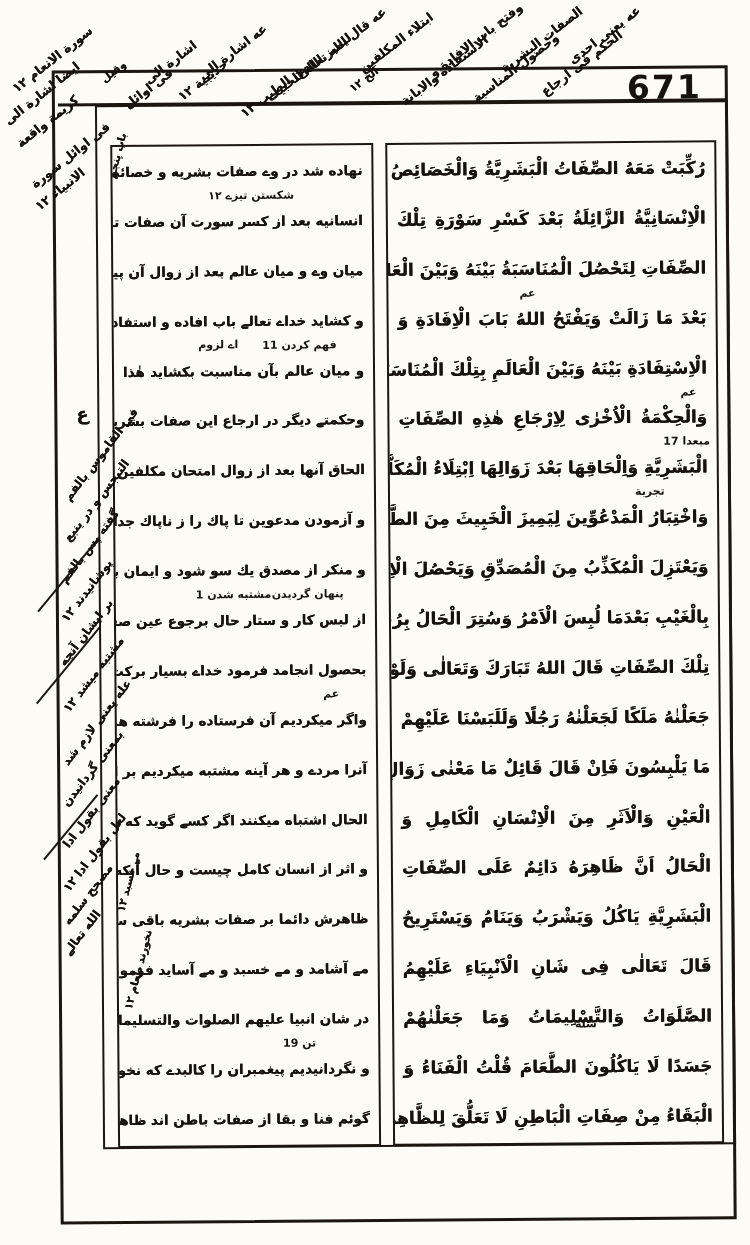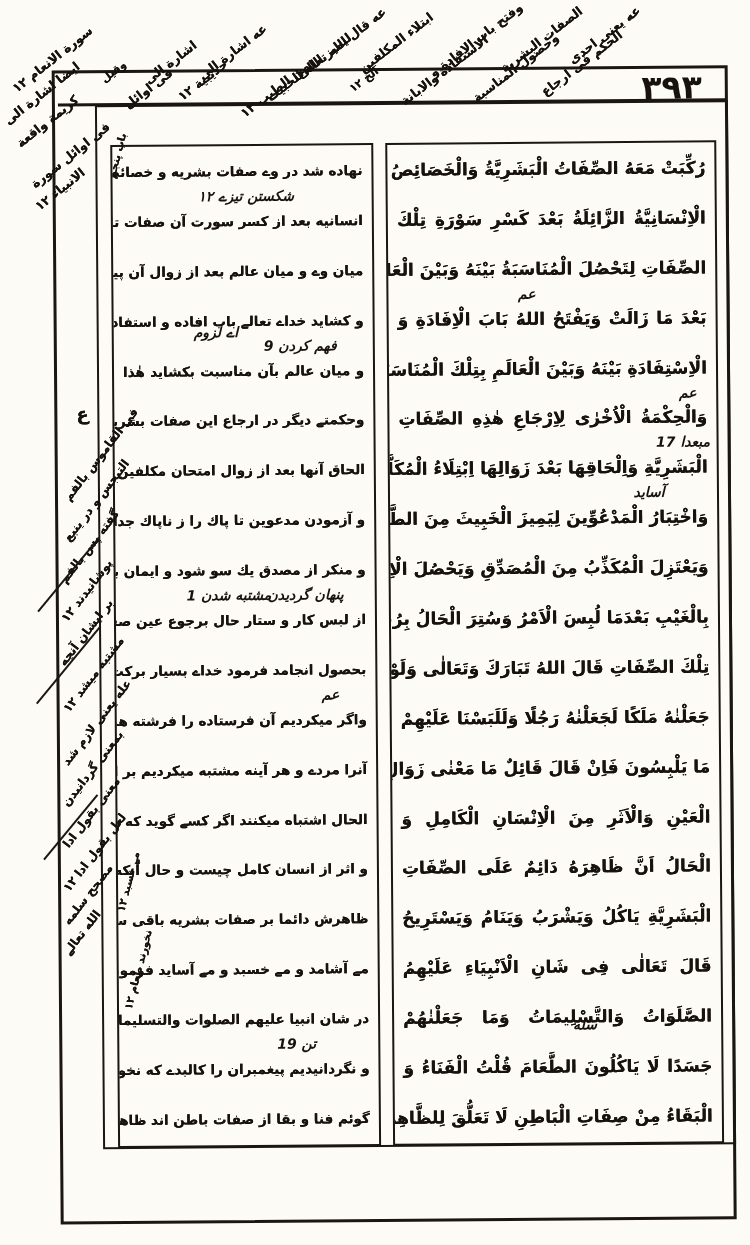--- a/index.html
+++ b/index.html
@@ -17,35 +17,35 @@
         box-sizing:border-box;}
   .col.right{left:389px;width:331px;}
   .col.left{left:114px;width:263px;}
   .lines{position:absolute;inset:0;padding-top:1px;}
   .line{height:49.9px;line-height:49.9px;padding:0 9px;direction:rtl;
         text-align:justify;text-align-last:justify;-moz-text-align-last:justify;
         white-space:nowrap;overflow:hidden;font-weight:700;
         text-shadow:0 0 .4px #17120d;}
   .col.right .line{font-size:17px;}
   .col.left .line{font-size:13.5px;}
-  .gloss{position:absolute;font-size:14px;font-weight:700;direction:rtl;
-        white-space:nowrap;line-height:10px;font-style:italic;}
+  .gloss{position:absolute;font-size:11px;font-weight:700;direction:rtl;
+        white-space:nowrap;line-height:10px;}
   .note{position:absolute;font-weight:700;direction:rtl;white-space:nowrap;
         transform-origin:center;line-height:1.1;text-shadow:0 0 .4px #17120d;}
   .rule{position:absolute;height:1.6px;background:#1b1610;transform-origin:left center;}
 </style>
 </head>
 <body>
 
 <div class="page">
   <div class="scan" id="scan">
     <div class="outer-border"></div>
     <div class="band-rule"></div>
     <div class="inner-frame"></div>
-    <div class="page-number">٣٩٣</div>
+    <div class="page-number">671</div>
     <div class="col right" id="col-right">
       <div class="lines">
           <div class="line">رُكِّبَتْ مَعَهُ الصِّفَاتُ الْبَشَرِيَّةُ وَالْخَصَائِصُ</div>
           <div class="line">الْاِنْسَانِيَّةُ الزَّائِلَةُ بَعْدَ كَسْرِ سَوْرَةِ تِلْكَ</div>
           <div class="line">الصِّفَاتِ لِتَحْصُلَ الْمُنَاسَبَةُ بَيْنَهُ وَبَيْنَ الْعَالَمِ</div>
           <div class="line">بَعْدَ مَا زَالَتْ وَيَفْتَحُ اللهُ بَابَ الْاِفَادَةِ وَ</div>
           <div class="line">الْاِسْتِفَادَةِ بَيْنَهُ وَبَيْنَ الْعَالَمِ بِتِلْكَ الْمُنَاسَبَةِ</div>
           <div class="line">وَالْحِكْمَةُ الْاُخْرٰى لِاِرْجَاعِ هٰذِهِ الصِّفَاتِ</div>
           <div class="line">الْبَشَرِيَّةِ وَاِلْحَاقِهَا بَعْدَ زَوَالِهَا اِبْتِلَاءُ الْمُكَلَّفِينَ</div>
           <div class="line">وَاخْتِبَارُ الْمَدْعُوِّينَ لِيَمِيزَ الْخَبِيثَ مِنَ الطَّيِّبِ</div>
@@ -58,21 +58,21 @@
           <div class="line">الْحَالُ اَنَّ ظَاهِرَهُ دَائِمٌ عَلَى الصِّفَاتِ</div>
           <div class="line">الْبَشَرِيَّةِ يَاكُلُ وَيَشْرَبُ وَيَنَامُ وَيَسْتَرِيحُ</div>
           <div class="line">قَالَ تَعَالٰى فِى شَانِ الْاَنْبِيَاءِ عَلَيْهِمُ</div>
           <div class="line">الصَّلَوَاتُ وَالتَّسْلِيمَاتُ وَمَا جَعَلْنٰهُمْ</div>
           <div class="line">جَسَدًا لَا يَاكُلُونَ الطَّعَامَ قُلْتُ الْفَنَاءُ وَ</div>
           <div class="line">الْبَقَاءُ مِنْ صِفَاتِ الْبَاطِنِ لَا تَعَلُّقَ لِلظَّاهِرِ بِهِمَا</div>
         </div>
     <div class="gloss" style="top: 144.7px; right: 55%;">عم</div>
         <div class="gloss" style="top: 244.5px; right: 6%;">عم</div>
         <div class="gloss" style="top: 294.4px; right: 2%;">مبعدا 17</div>
-        <div class="gloss" style="top: 344.3px; right: 16%;">آسايد</div>
+        <div class="gloss" style="top: 344.3px; right: 16%;">تجربة</div>
         <div class="gloss" style="top: 876px; right: 38%;">سله</div>
       </div>
     <div class="col left" id="col-left">
       <div class="lines">
           <div class="line">نهاده شد در وے صفات بشريه و خصائص زائله</div>
           <div class="line">انسانيه بعد از كسر سورت آن صفات تا مناسبتے</div>
           <div class="line">ميان وے و ميان عالم بعد از زوال آن پيدا شود</div>
           <div class="line">و كشايد خداے تعالے باب افاده و استفاده ميان او</div>
           <div class="line">و ميان عالم بآن مناسبت بكشايد هٰذا</div>
           <div class="line">وحكمتے ديگر در ارجاع اين صفات بشريه و</div>
@@ -85,22 +85,22 @@
           <div class="line">آنرا مردے و هر آينه مشتبه ميكرديم بر ايشان آنچه</div>
           <div class="line">الحال اشتباه ميكنند اگر كسے گويد كه معنے زوال عين</div>
           <div class="line">و اثر از انسان كامل چيست و حال آنكه هر آينه</div>
           <div class="line">ظاهرش دائما بر صفات بشريه باقى ست ميخورد و</div>
           <div class="line">مے آشامد و مے خسبد و مے آسايد فرموده حق تعالے</div>
           <div class="line">در شان انبيا عليهم الصلوات والتسليمات</div>
           <div class="line">و نگردانيديم پيغمبران را كالبدے كه نخورند طعام</div>
           <div class="line">گوئم فنا و بقا از صفات باطن اند ظاهر را با آنها</div>
         </div>
     <div class="gloss" style="top: 44.9px; right: 30%;">شكستن تيزے ١٢</div>
-        <div class="gloss" style="top: 181px; right: 52%; margin-left: 36px;">اے لزوم</div>
-        <div class="gloss" style="top: 194.6px; right: 14%;">فهم كردن 9</div>
+        <div class="gloss" style="top: 194px; right: 52%; margin-left: 36px;">اے لزوم</div>
+        <div class="gloss" style="top: 194.6px; right: 14%;">فهم كردن 11</div>
         <div class="gloss" style="top: 444.1px; right: 40%;">مشتبه شدن 1</div>
         <div class="gloss" style="top: 444.1px; right: 12%;">پنهان گرديدن</div>
         <div class="gloss" style="top: 543.9px; right: 14%;">عم</div>
         <div class="gloss" style="top: 893.2px; right: 24%;">تن 19</div>
       </div>
   <div class="note" style="left: 566px; top: 30px; font-size: 12.5px; transform: rotate(-37deg);">عه يعنى احدى</div>
       <div class="note" style="left: 537px; top: 58px; font-size: 12.5px; transform: rotate(-37deg);">الحكم فى ارجاع</div>
       <div class="note" style="left: 497px; top: 34px; font-size: 12.5px; transform: rotate(-37deg);">الصفات البشرية</div>
       <div class="note" style="left: 468px; top: 62px; font-size: 12.5px; transform: rotate(-37deg);">وحصول المناسبة</div>
       <div class="note" style="left: 424px; top: 34px; font-size: 12.5px; transform: rotate(-37deg);">وفتح باب الافادة و</div>

